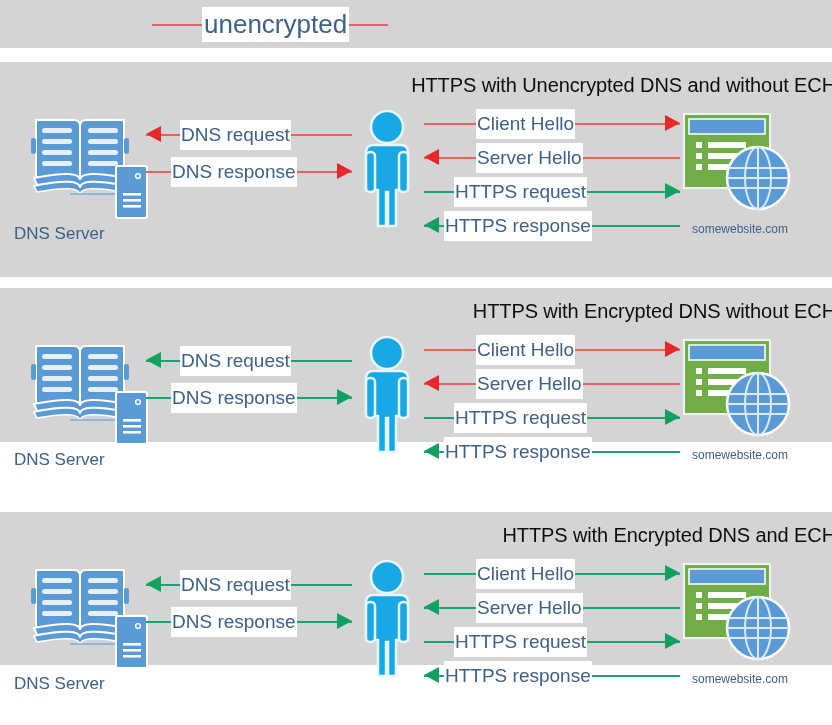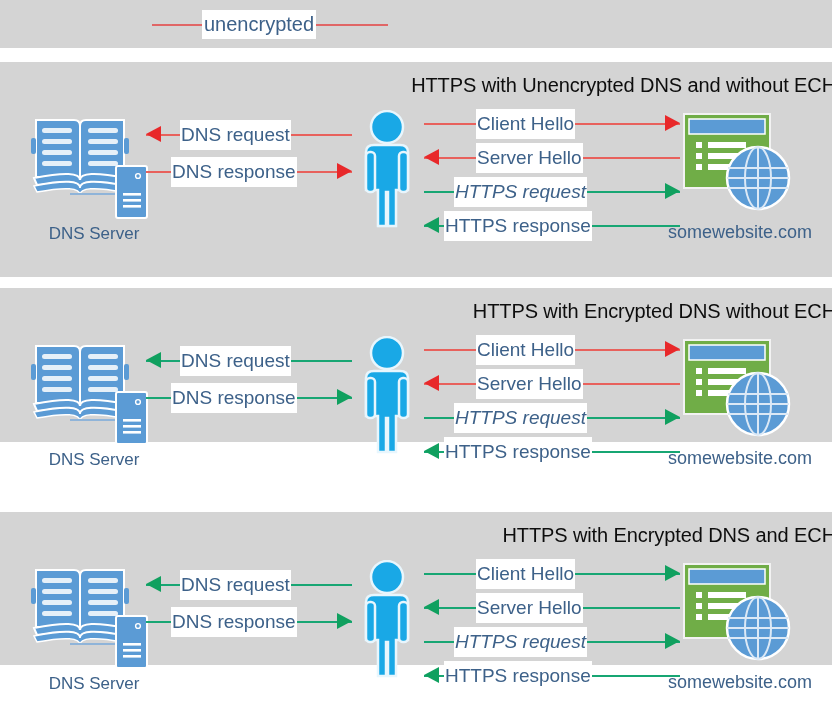--- a/index.html
+++ b/index.html
@@ -35,21 +35,21 @@
     border-top: 2px solid #e06666;
     width: 100%;
     position: absolute;
     left: 0; top: 24px;
   }
   .legend-line.green { border-top-color: #3aa675; }
   .legend-label {
     position: relative;
     background: #ffffff;
     color: #3d6189;
-    font-size: 20px;
+    font-size: 26px;
     line-height: 1;
     padding: 4px 2px 5px 2px;
     margin: 0 auto;
     z-index: 2;
     white-space: nowrap;
   }
   .legend-entry.unenc { left: 152px; width: 236px; }
   .legend-entry.enc   { left: 465px; width: 243px; }
   .legend-entry .legend-label { margin-left: 50px; }
 
@@ -78,21 +78,20 @@
   
   .dns-icon {
     position: absolute;
     left: 28px; top: 48px;
     width: 125px; height: 110px;
   }
   .dns-caption {
     position: absolute;
     left: 14px; top: 162px;
     width: 160px;
-    text-align: center;
     font-size: 17px;
     color: #3d6189;
   }
 
   
   .person {
     position: absolute;
     left: 348px; top: 48px;
     width: 78px; height: 118px;
   }
@@ -101,21 +100,21 @@
   .site-icon {
     position: absolute;
     left: 678px; top: 48px;
     width: 118px; height: 105px;
   }
   .site-caption {
     position: absolute;
     left: 648px; top: 160px;
     width: 184px;
     text-align: center;
-    font-size: 18px;
+    font-size: 12px;
     color: #3d6189;
   }
 
   
   .msg {
     position: absolute;
     height: 26px;
     display: block;
   }
   .msg .track {
@@ -156,21 +155,21 @@
   }
 
   
   .msg.dns { left: 146px; width: 206px; }
   .msg.dns .caption { left: 34px; }
   .msg.dns.resp .caption { left: 25px; }
 
   
   .msg.web { left: 424px; width: 256px; }
   .msg.web .caption { left: 52px; text-align: center; }
-  .msg.web.wide .caption { left: 30px; font-style: italic; }
+  .msg.web.wide .caption { left: 30px; }
   .msg.web.widest .caption { left: 20px; }
 </style>
 </head>
 <body>
 
 <div id="page">
 
   <div class="legend-band">
     <div class="legend-entry unenc">
       <div class="legend-line"></div>

